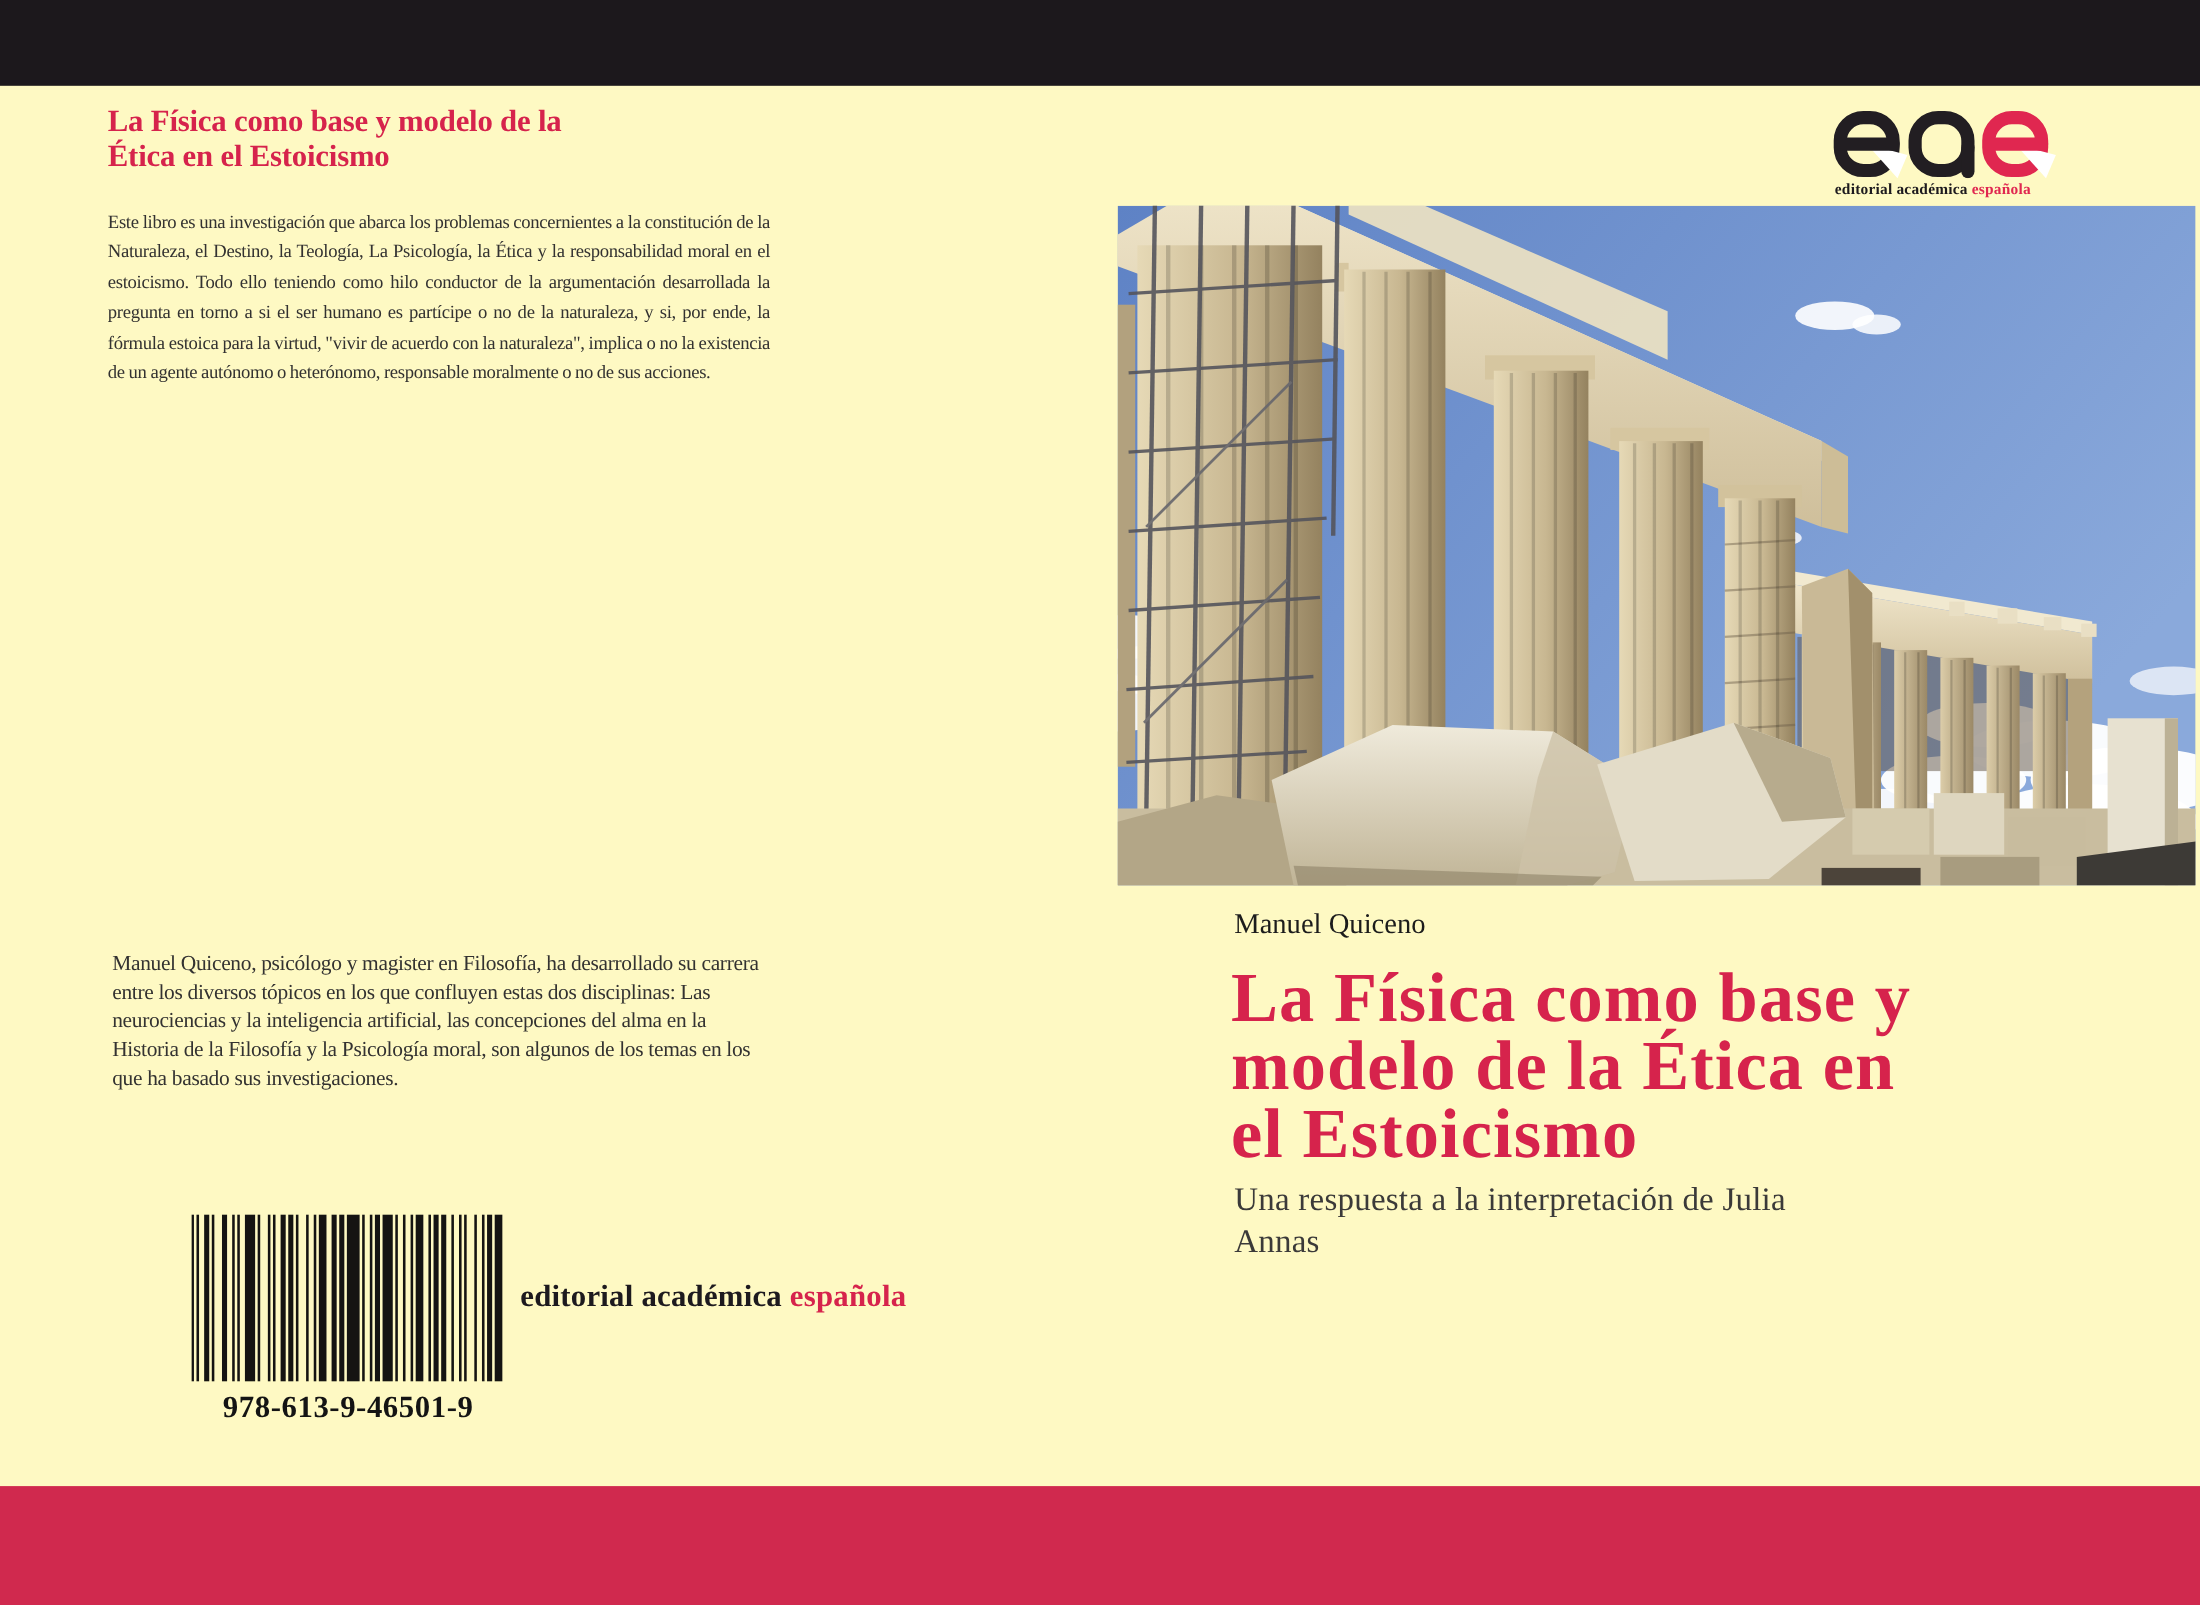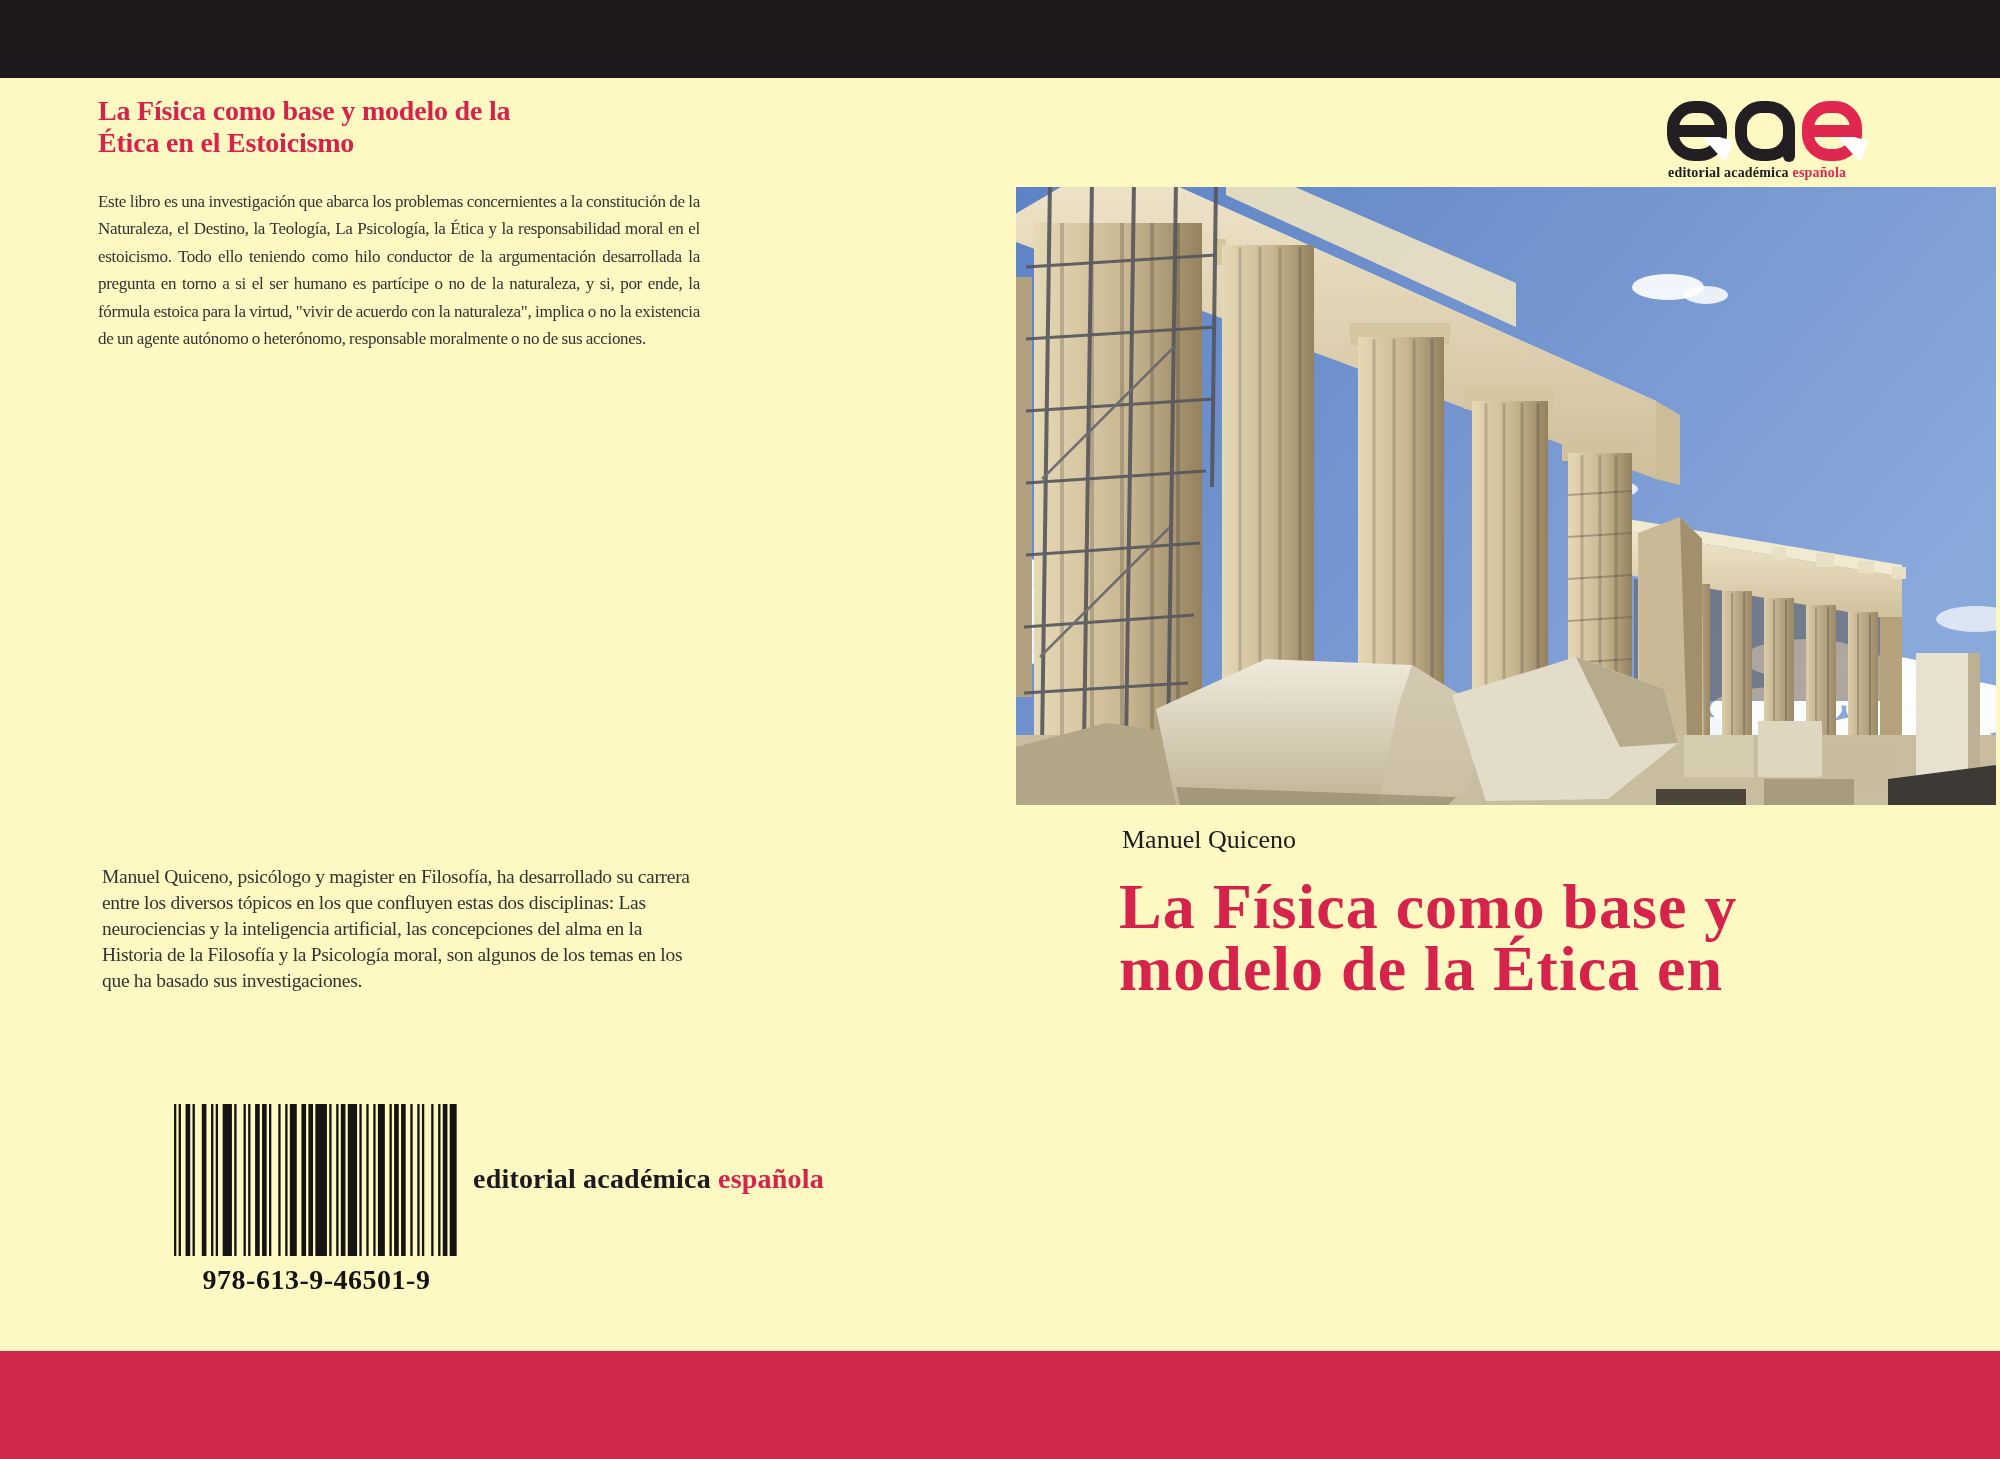--- a/index.html
+++ b/index.html
@@ -301,16 +301,21 @@
         <polygon points="872,592 980,578 980,618 872,618" fill="#3d3a36"></polygon>
       </g>
     </svg>
   </div>
 
   <div class="front-author">Manuel Quiceno</div>
 
   <div class="front-title">
     <div>La Física como base y</div>
     <div>modelo de la Ética en</div>
-  </div>
-
+    <div>el Estoicismo</div>
+  </div>
+
+  <div class="front-subtitle">
+    <div>Una respuesta a la interpretación de Julia</div>
+    <div>Annas</div>
+  </div>
 
 </div>
 
 </body></html>

